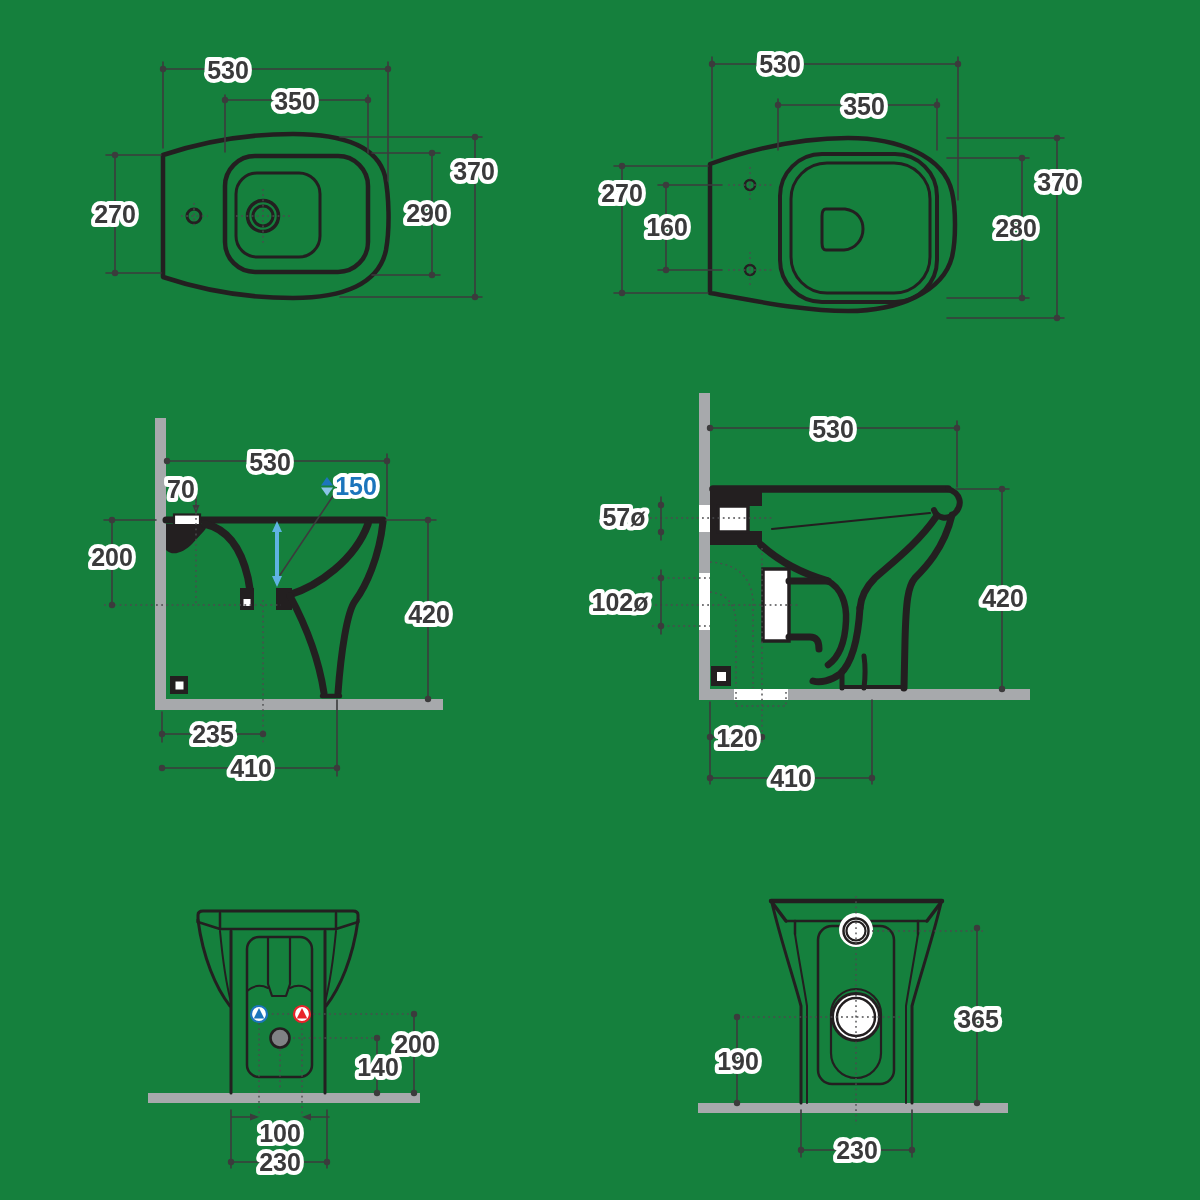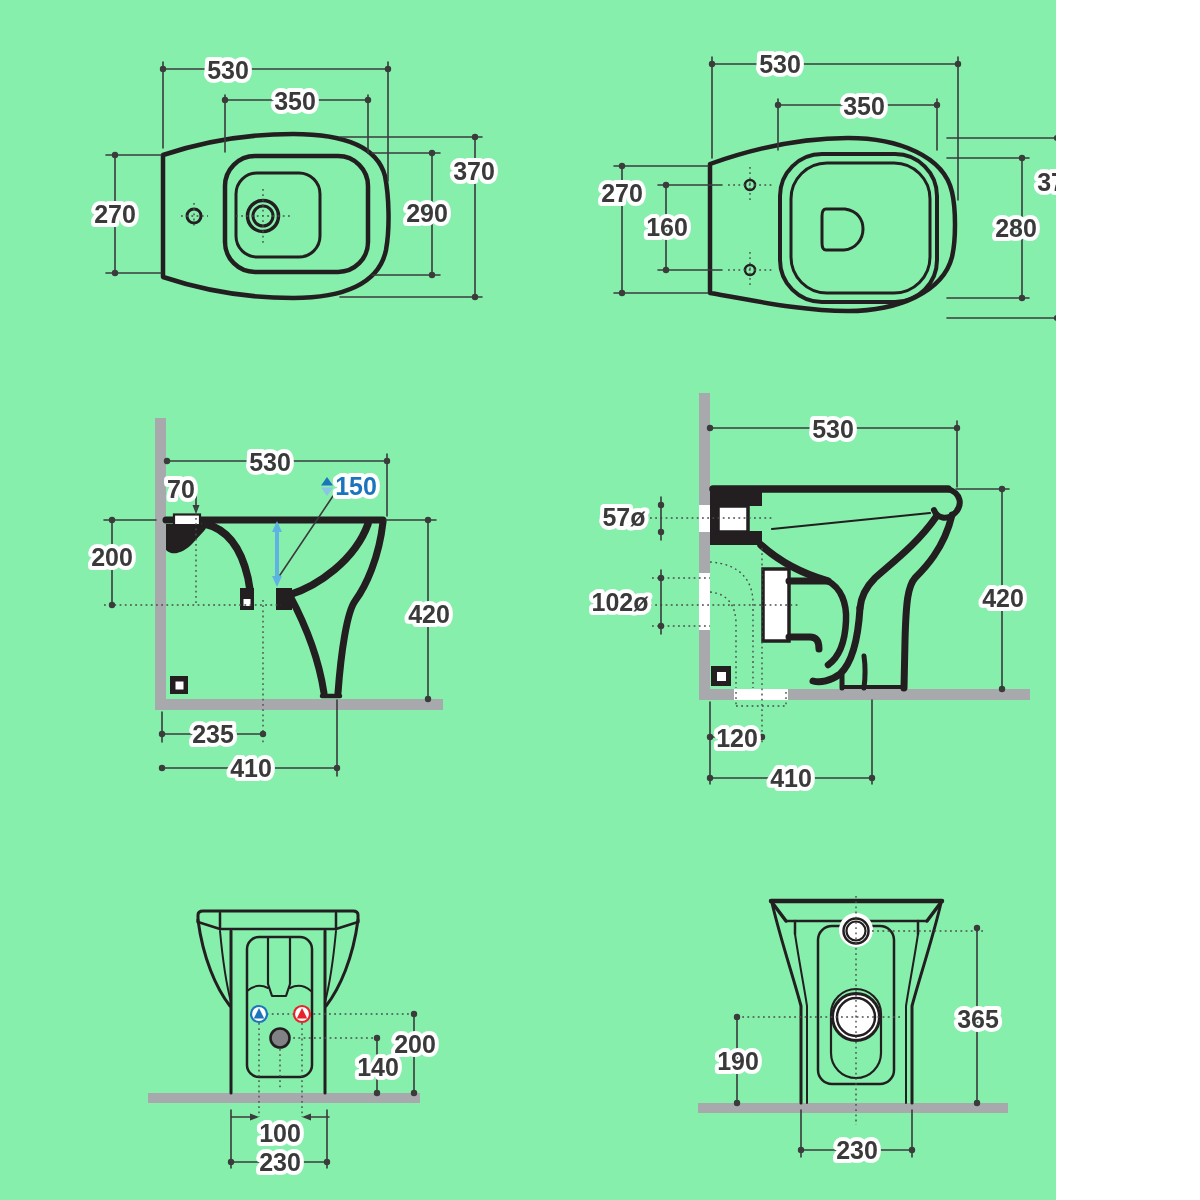--- a/index.html
+++ b/index.html
@@ -1,16 +1,16 @@
 <!DOCTYPE html>
 <html><head>
 <meta charset="utf-8">
 <style>
   html,body{margin:0;padding:0;background:#ffffff;}
-  #stage{width:1056px;height:1200px;position:relative;background:#86efac;overflow:hidden;}
+  #stage{width:1200px;height:1200px;position:relative;background:#15803d;overflow:hidden;}
   svg{display:block;}
   .o  {stroke:#231f20;fill:none;stroke-linecap:round;stroke-linejoin:round;}
   .ow {stroke:#231f20;fill:#ffffff;stroke-linecap:round;stroke-linejoin:round;}
   .f  {fill:#231f20;stroke:none;}
   .white{fill:#ffffff;stroke:none;}
   .grey {fill:#a7a9ac;stroke:none;}
   .slot {fill:#ffffff;stroke:#231f20;stroke-width:2.2;}
   .slot2{fill:#ffffff;stroke:#231f20;stroke-width:3.5;}
   .w2{stroke-width:2}.w22{stroke-width:2.2}.w25{stroke-width:2.5}
   .w3{stroke-width:3}.w35{stroke-width:3.5}.w4{stroke-width:4}.w45{stroke-width:4.5}

